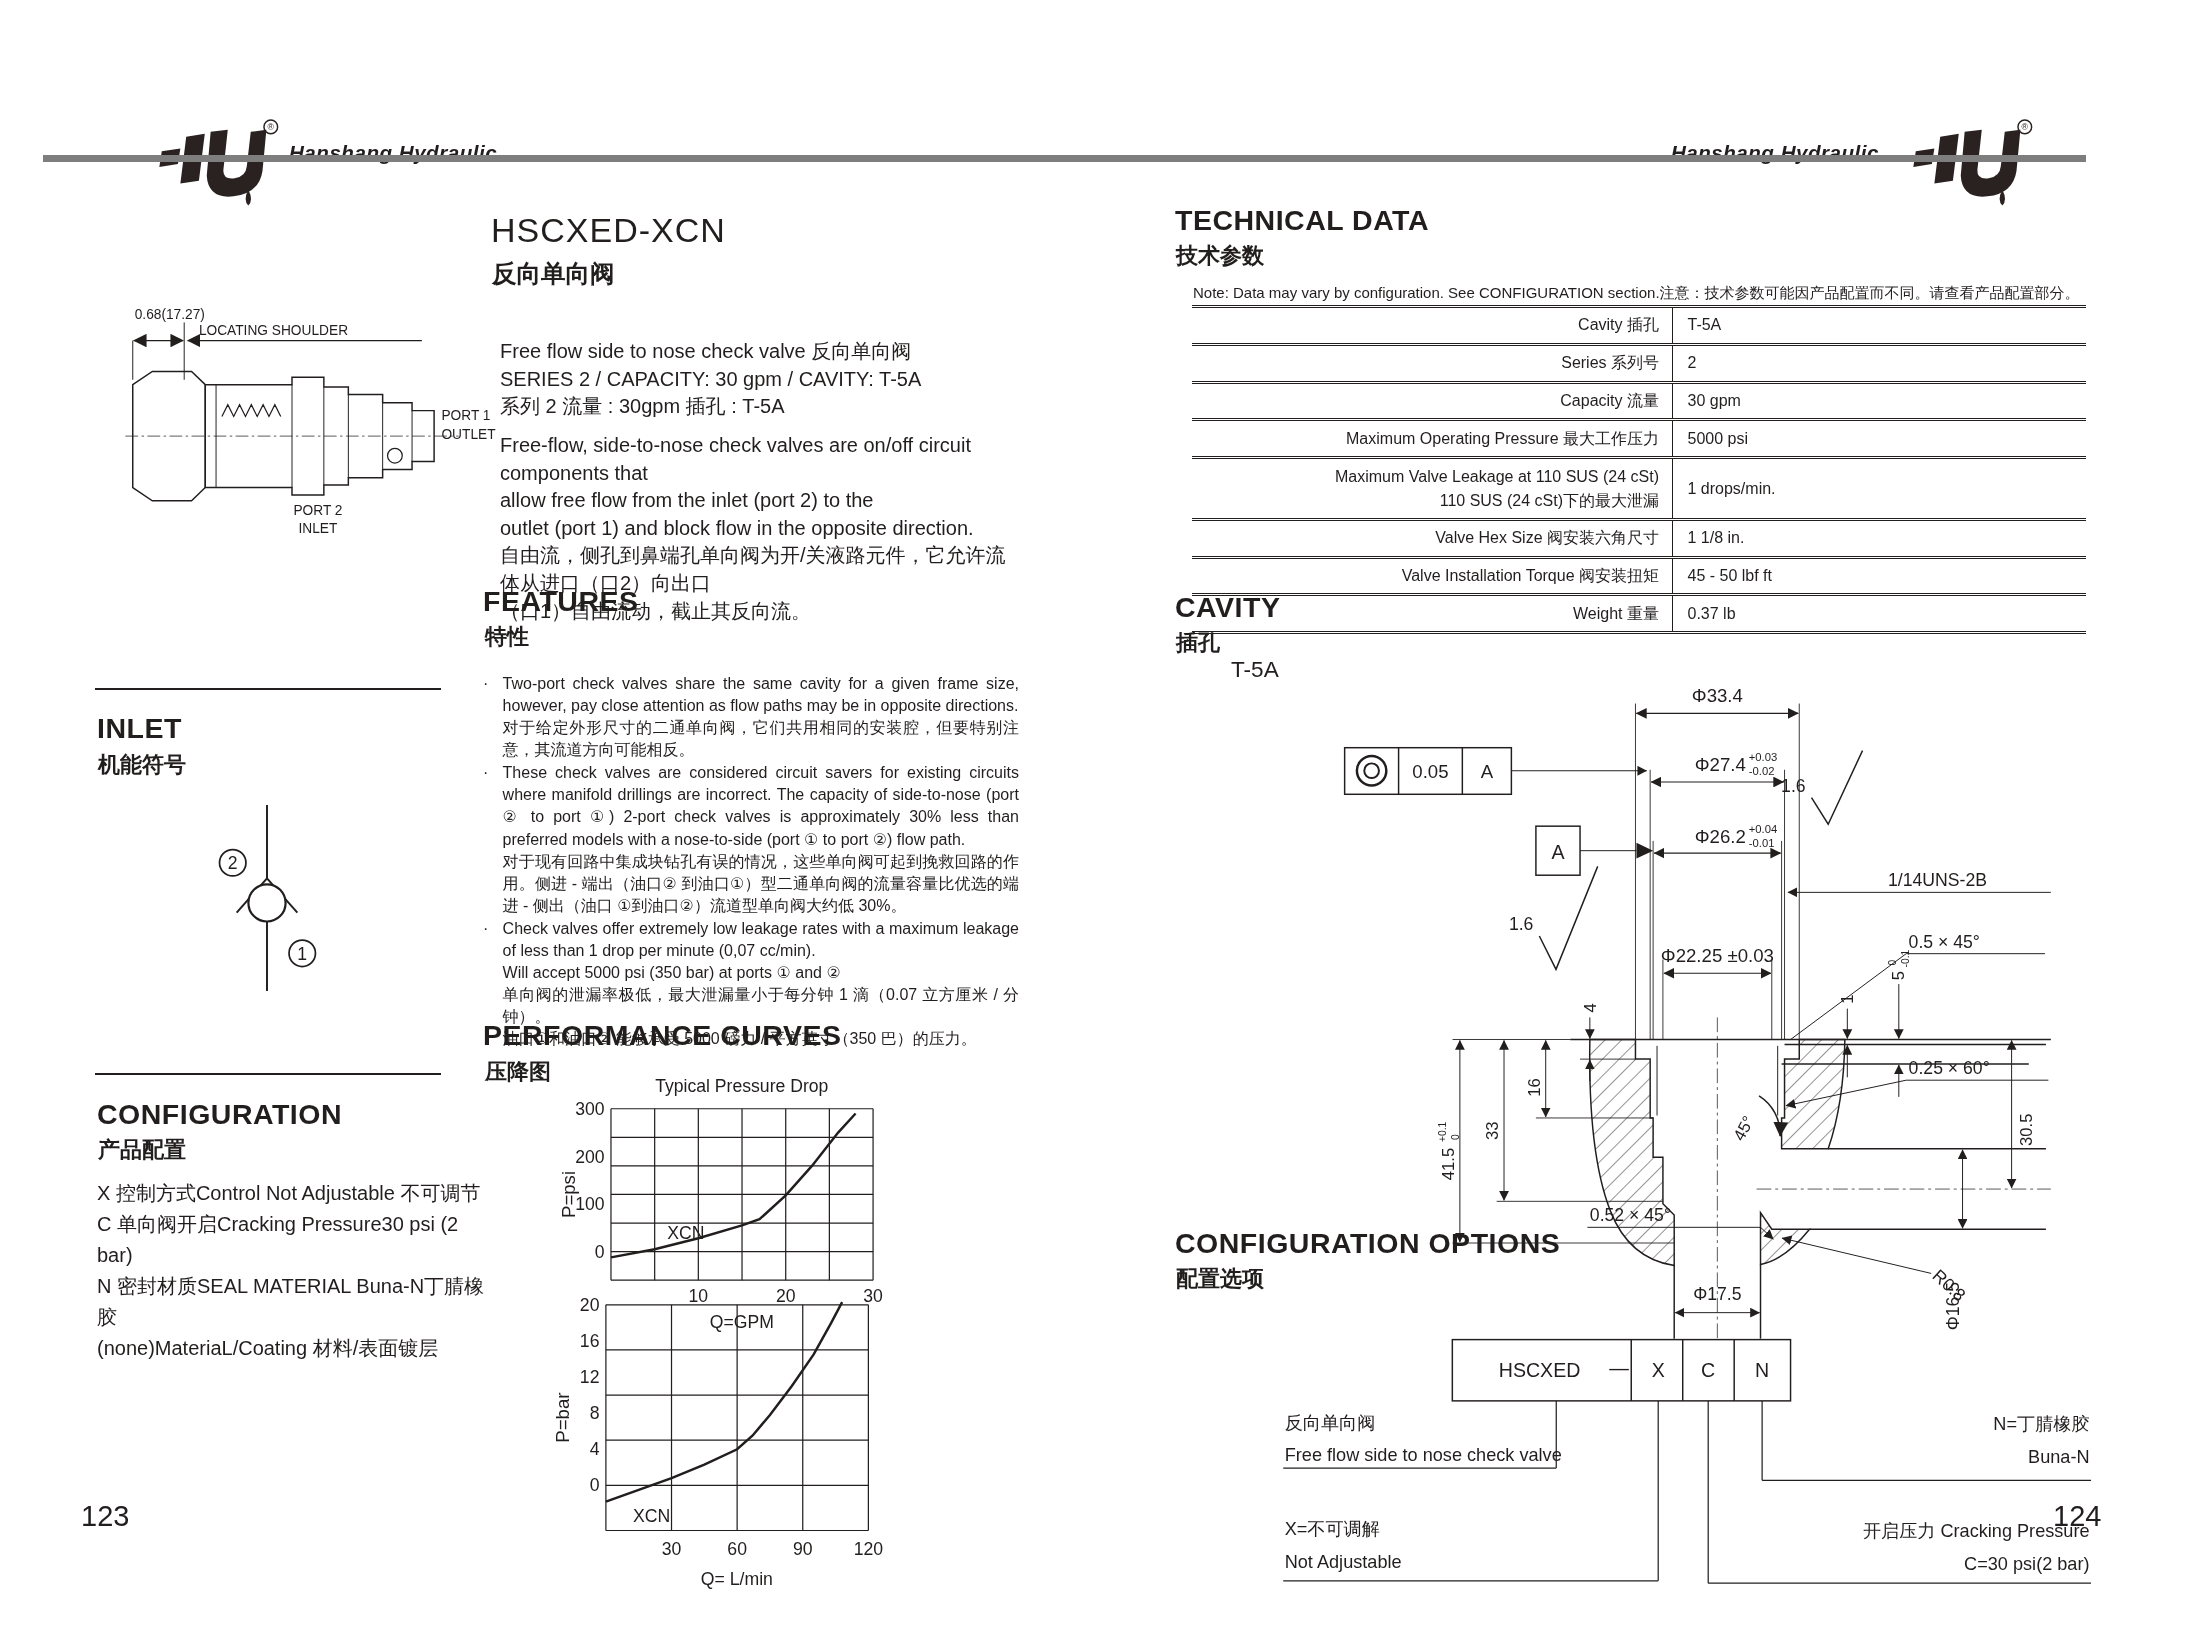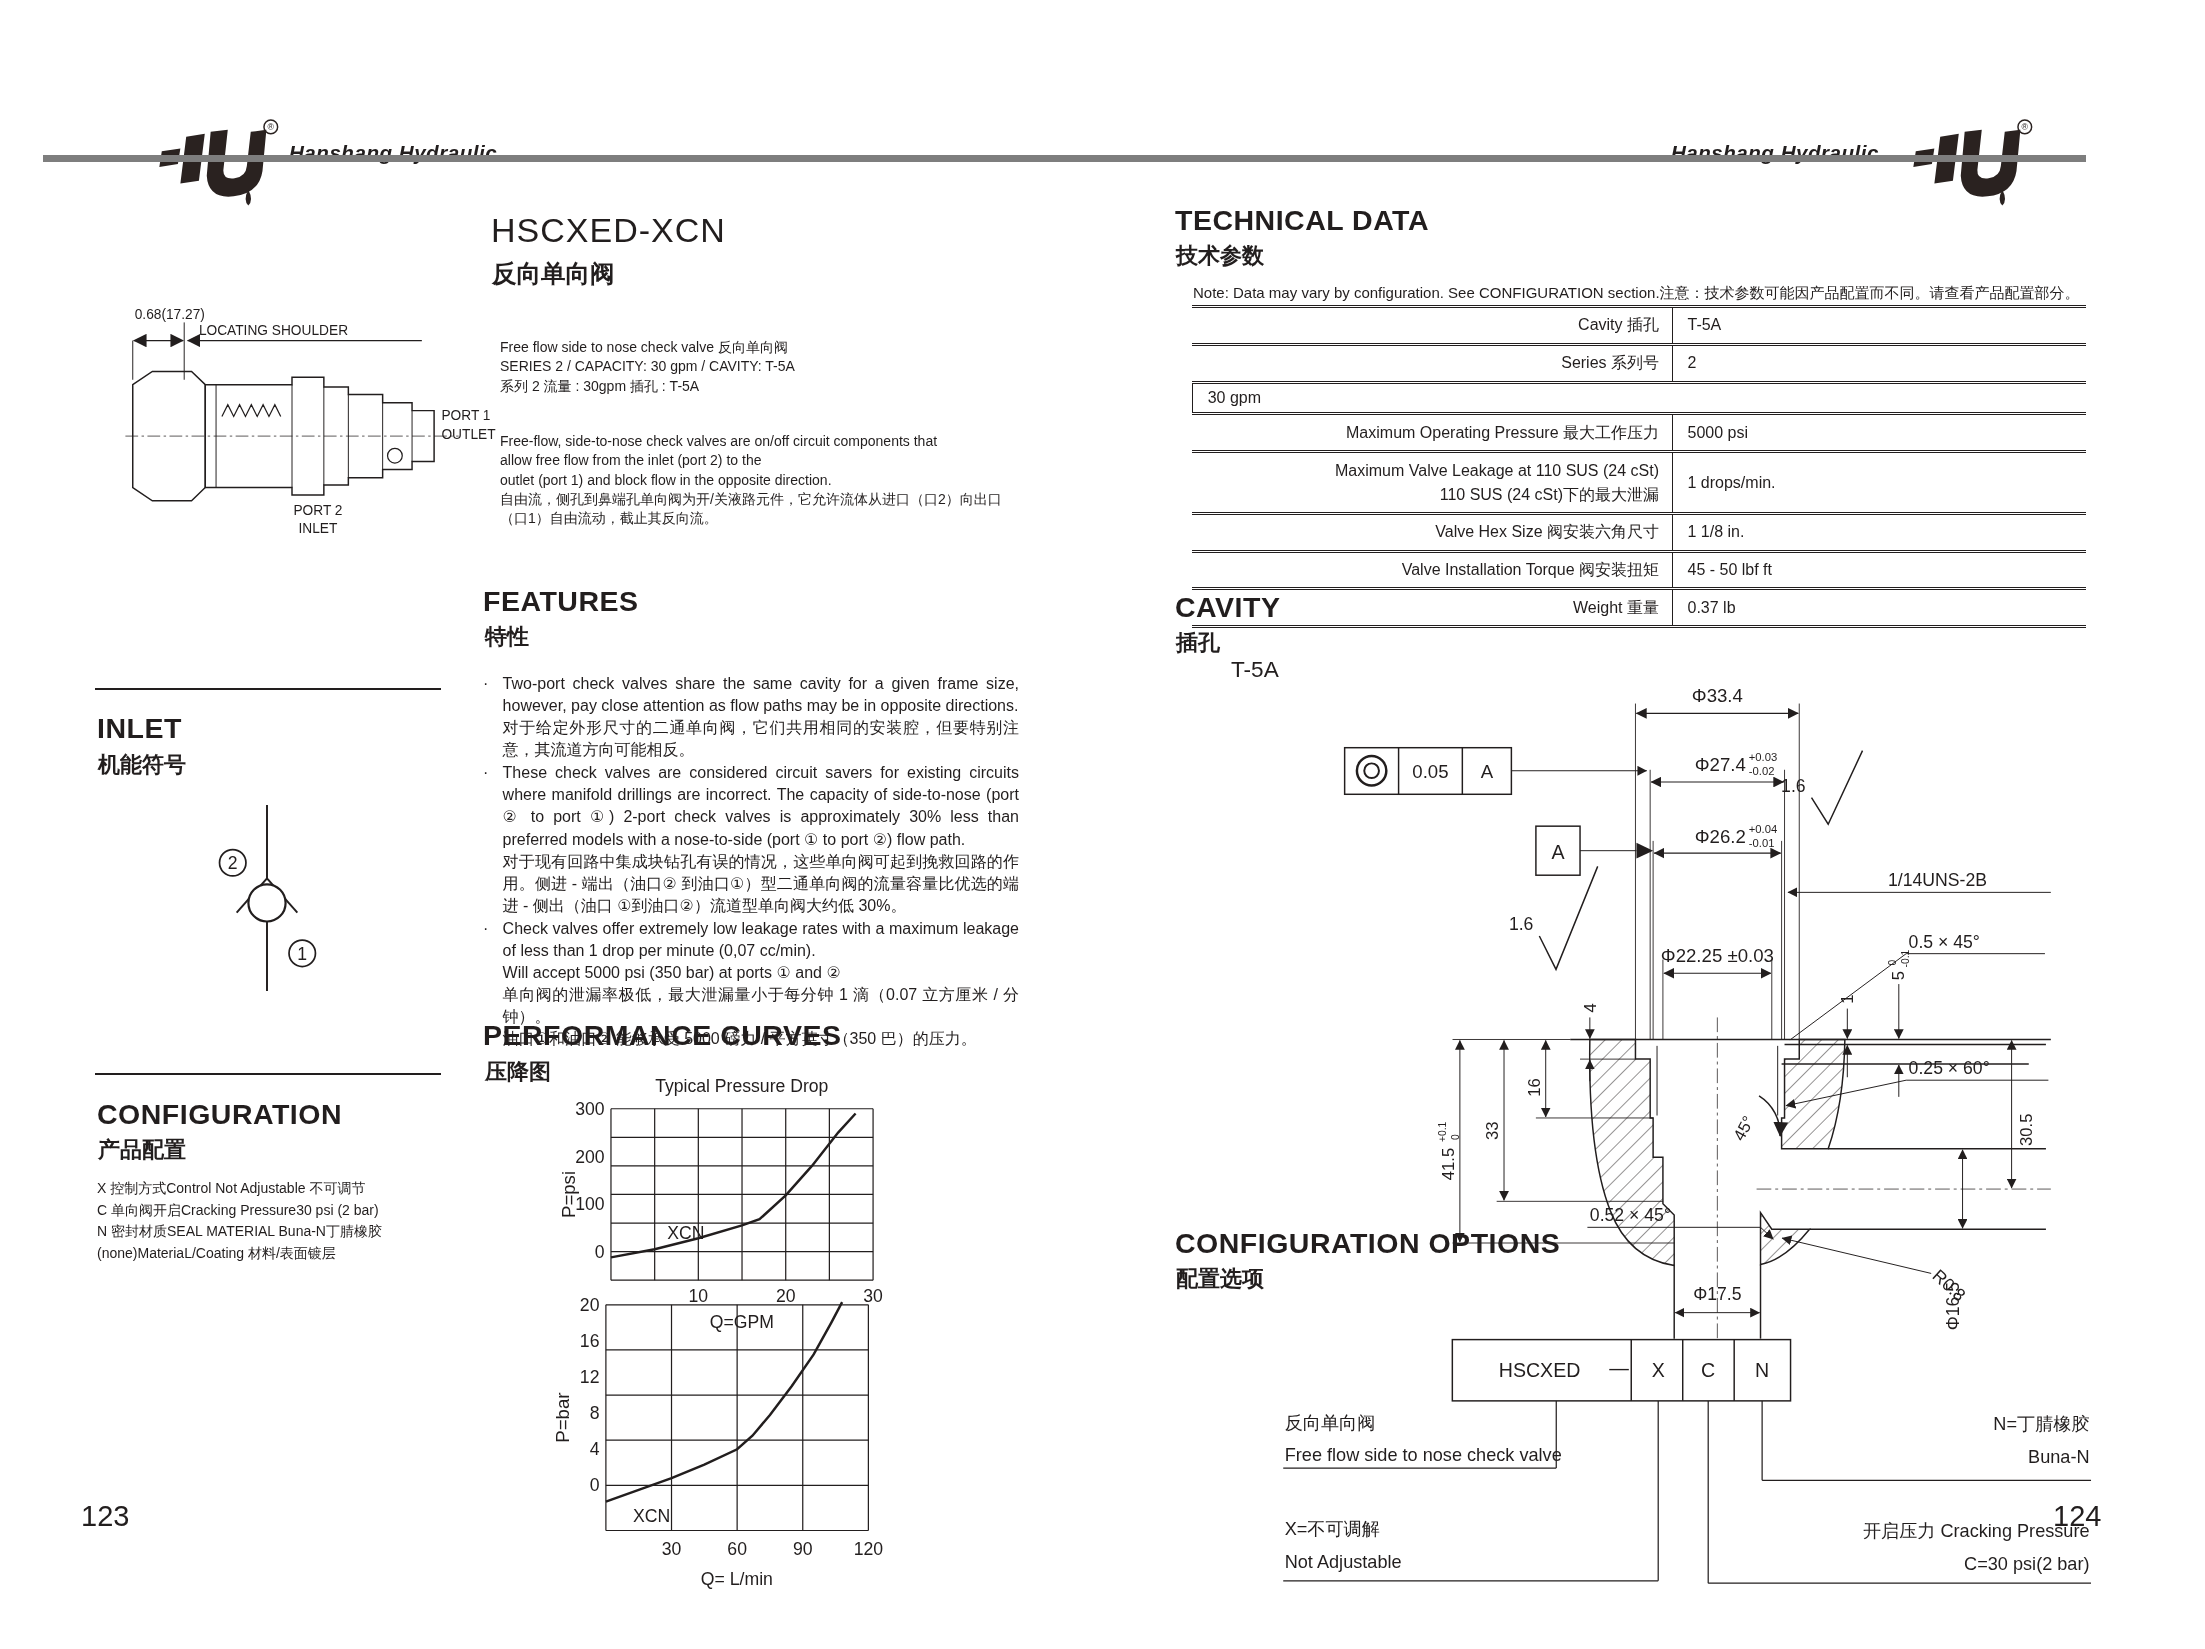--- a/index.html
+++ b/index.html
@@ -1,21 +1,21 @@
 <!DOCTYPE html>
 <html style="font-size:7.8px"><head>
 <meta charset="utf-8">
 <style>
   html,body{margin:0;padding:0;background:#e8e8e8;}
   #sheet{position:relative;width:2205px;height:1649px;background:#ffffff;
          font-family:"Liberation Sans","DejaVu Sans",sans-serif;color:#221e1e;overflow:hidden;}
   .abs{position:absolute;}
   .h-en{font-size:28.5px;font-weight:bold;letter-spacing:0.5px;}
   .h-cn{font-size:22px;font-weight:bold;}
-  .txt{font-size:14px;line-height:1.38;}
+  .txt{font-size:20px;line-height:1.38;}
   .small{font-size:15px;}
   .brand{font-size:20.6px;font-style:italic;font-weight:bold;letter-spacing:0.5px;}
   .grayrule{background:#7e7e7e;}
   .rule{background:#221e1e;}
   .pagenum{font-size:29px;}
   .title{font-size:34px;font-weight:normal;letter-spacing:1px;}
   .title-cn{font-size:24.5px;font-weight:bold;}
   
   .ttable{border-top:3.4px double #221e1e;border-bottom:3.4px double #221e1e;}
   .trow{display:flex;align-items:stretch;border-bottom:3.4px double #221e1e;}
@@ -236,20 +236,23 @@
         </div>
       <div class="tvalue">T-5A</div>
     </div>
     <div class="trow">
       <div class="tlabel">
           <div>Series 系列号</div>
         </div>
       <div class="tvalue">2</div>
     </div>
     <div class="trow">
+      <div class="tlabel">
+          <div>Capacity 流量</div>
+        </div>
       <div class="tvalue">30 gpm</div>
     </div>
     <div class="trow">
       <div class="tlabel">
           <div>Maximum Operating Pressure 最大工作压力</div>
         </div>
       <div class="tvalue">5000 psi</div>
     </div>
     <div class="trow">
       <div class="tlabel">

